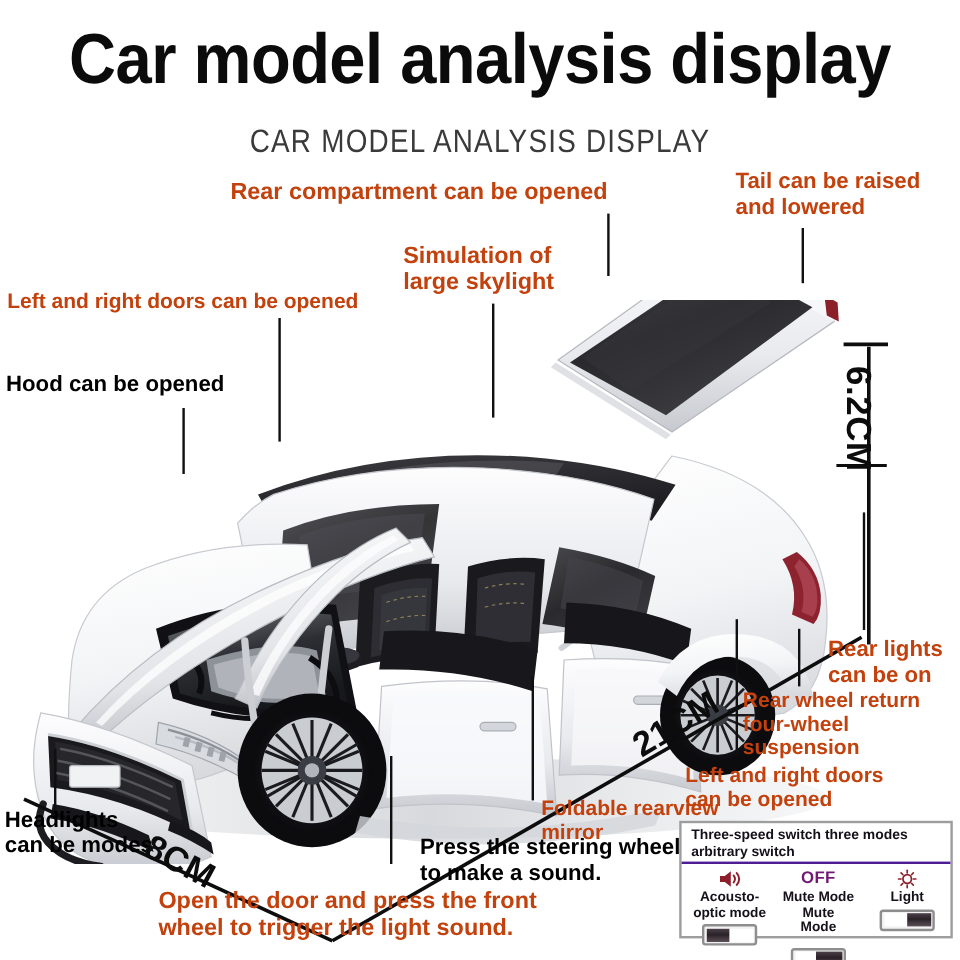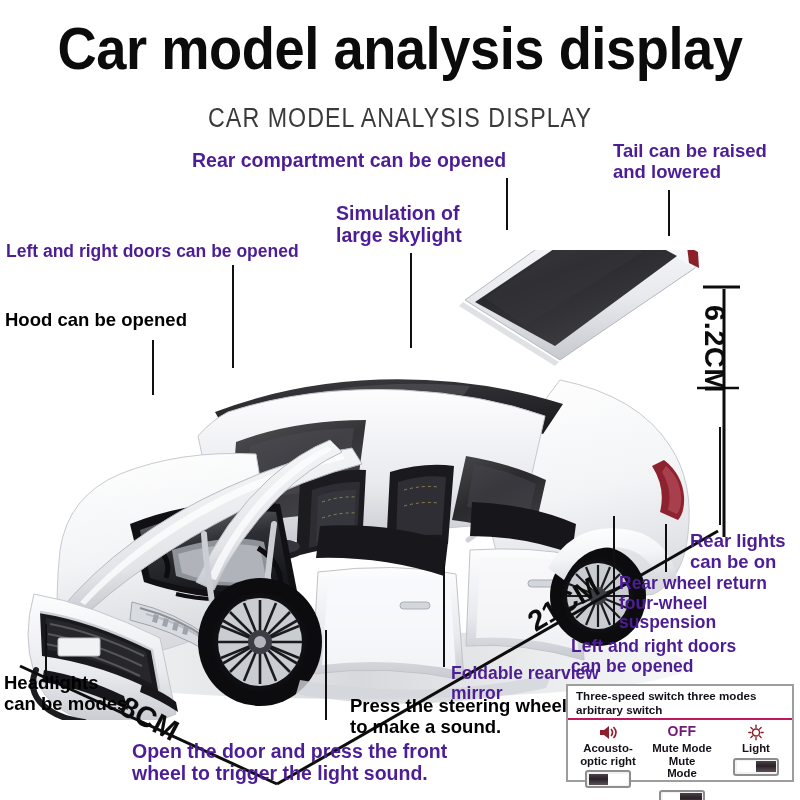--- a/index.html
+++ b/index.html
@@ -27,21 +27,21 @@
     transform:scaleX(0.86);
     color:#3a3a3a;font-weight:300;
     white-space:nowrap;
   }
 
   
   .cal{
     position:absolute;
     font-family:"Liberation Sans", sans-serif;
     font-weight:bold;
-    color:#4c1d95;
+    color:#c2410c;
     line-height:1.12;
     white-space:pre-line;
   }
   .cal.dark{color:#000000;}
   .cal.s17{font-size:17.5px;}
   .cal.s18{font-size:18.5px;}
   .cal.s19{font-size:19.5px;}
 
   
   .lead{position:absolute;background:#101010;width:1.6px;}
@@ -56,21 +56,21 @@
   #dim-21cm{font-size:29px;left:522px;top:610px;transform:rotate(-31deg);transform-origin:left top;}
   #dim-62cm{font-size:29px;left:731px;top:305px;transform:rotate(90deg);transform-origin:left top;letter-spacing:0.5px;}
 
   
   #switch-panel{
     position:absolute;left:566px;top:684px;width:228px;height:98px;
     border:2.5px solid #9d9d9d;background:#ffffff;box-sizing:border-box;
   }
   #switch-panel-head{
     position:absolute;left:0;top:0;right:0;height:34px;
-    border-bottom:2px solid #be185d;box-sizing:border-box;
+    border-bottom:2px solid #4c1d95;box-sizing:border-box;
     padding:3px 6px 0 8px;
     font-size:11.6px;line-height:13.6px;color:#141019;font-weight:bold;
     white-space:pre-line;
   }
   .sw-col{position:absolute;top:36px;width:76px;text-align:center;}
   #sw-col-0{left:2px;}
   #sw-col-1{left:76px;}
   #sw-col-2{left:150px;}
   .sw-icon{height:19px;line-height:19px;font-size:17px;color:#701a75;}
   .sw-icon.off-text{font-size:14px;font-weight:bold;letter-spacing:0.3px;}
@@ -373,21 +373,21 @@
 arbitrary switch</div>
 
     <div class="sw-col" id="sw-col-0">
       <div class="sw-icon">
         <svg width="20" height="17" viewBox="0 0 20 17" style="vertical-align:middle">
           <path d="M2 6 H6 L11 2 V15 L6 11 H2 Z" fill="#8d1f2d"></path>
           <path d="M13 5 q3 3.5 0 7" stroke="#8d1f2d" stroke-width="1.6" fill="none"></path>
           <path d="M15.5 3 q5 5.5 0 11" stroke="#8d1f2d" stroke-width="1.6" fill="none"></path>
         </svg>
       </div>
-      <div class="sw-label">Acousto-optic right</div>
+      <div class="sw-label">Acousto-optic mode</div>
       <div class="toggle">
         <span class="tog-dark" style="flex:1"></span>
           <span class="tog-light" style="flex:1"></span>
       </div>
     </div>
 
     <div class="sw-col" id="sw-col-1">
       <div class="sw-icon off-text">OFF</div>
       <div class="sw-label">Mute Mode Mute
 Mode</div>

